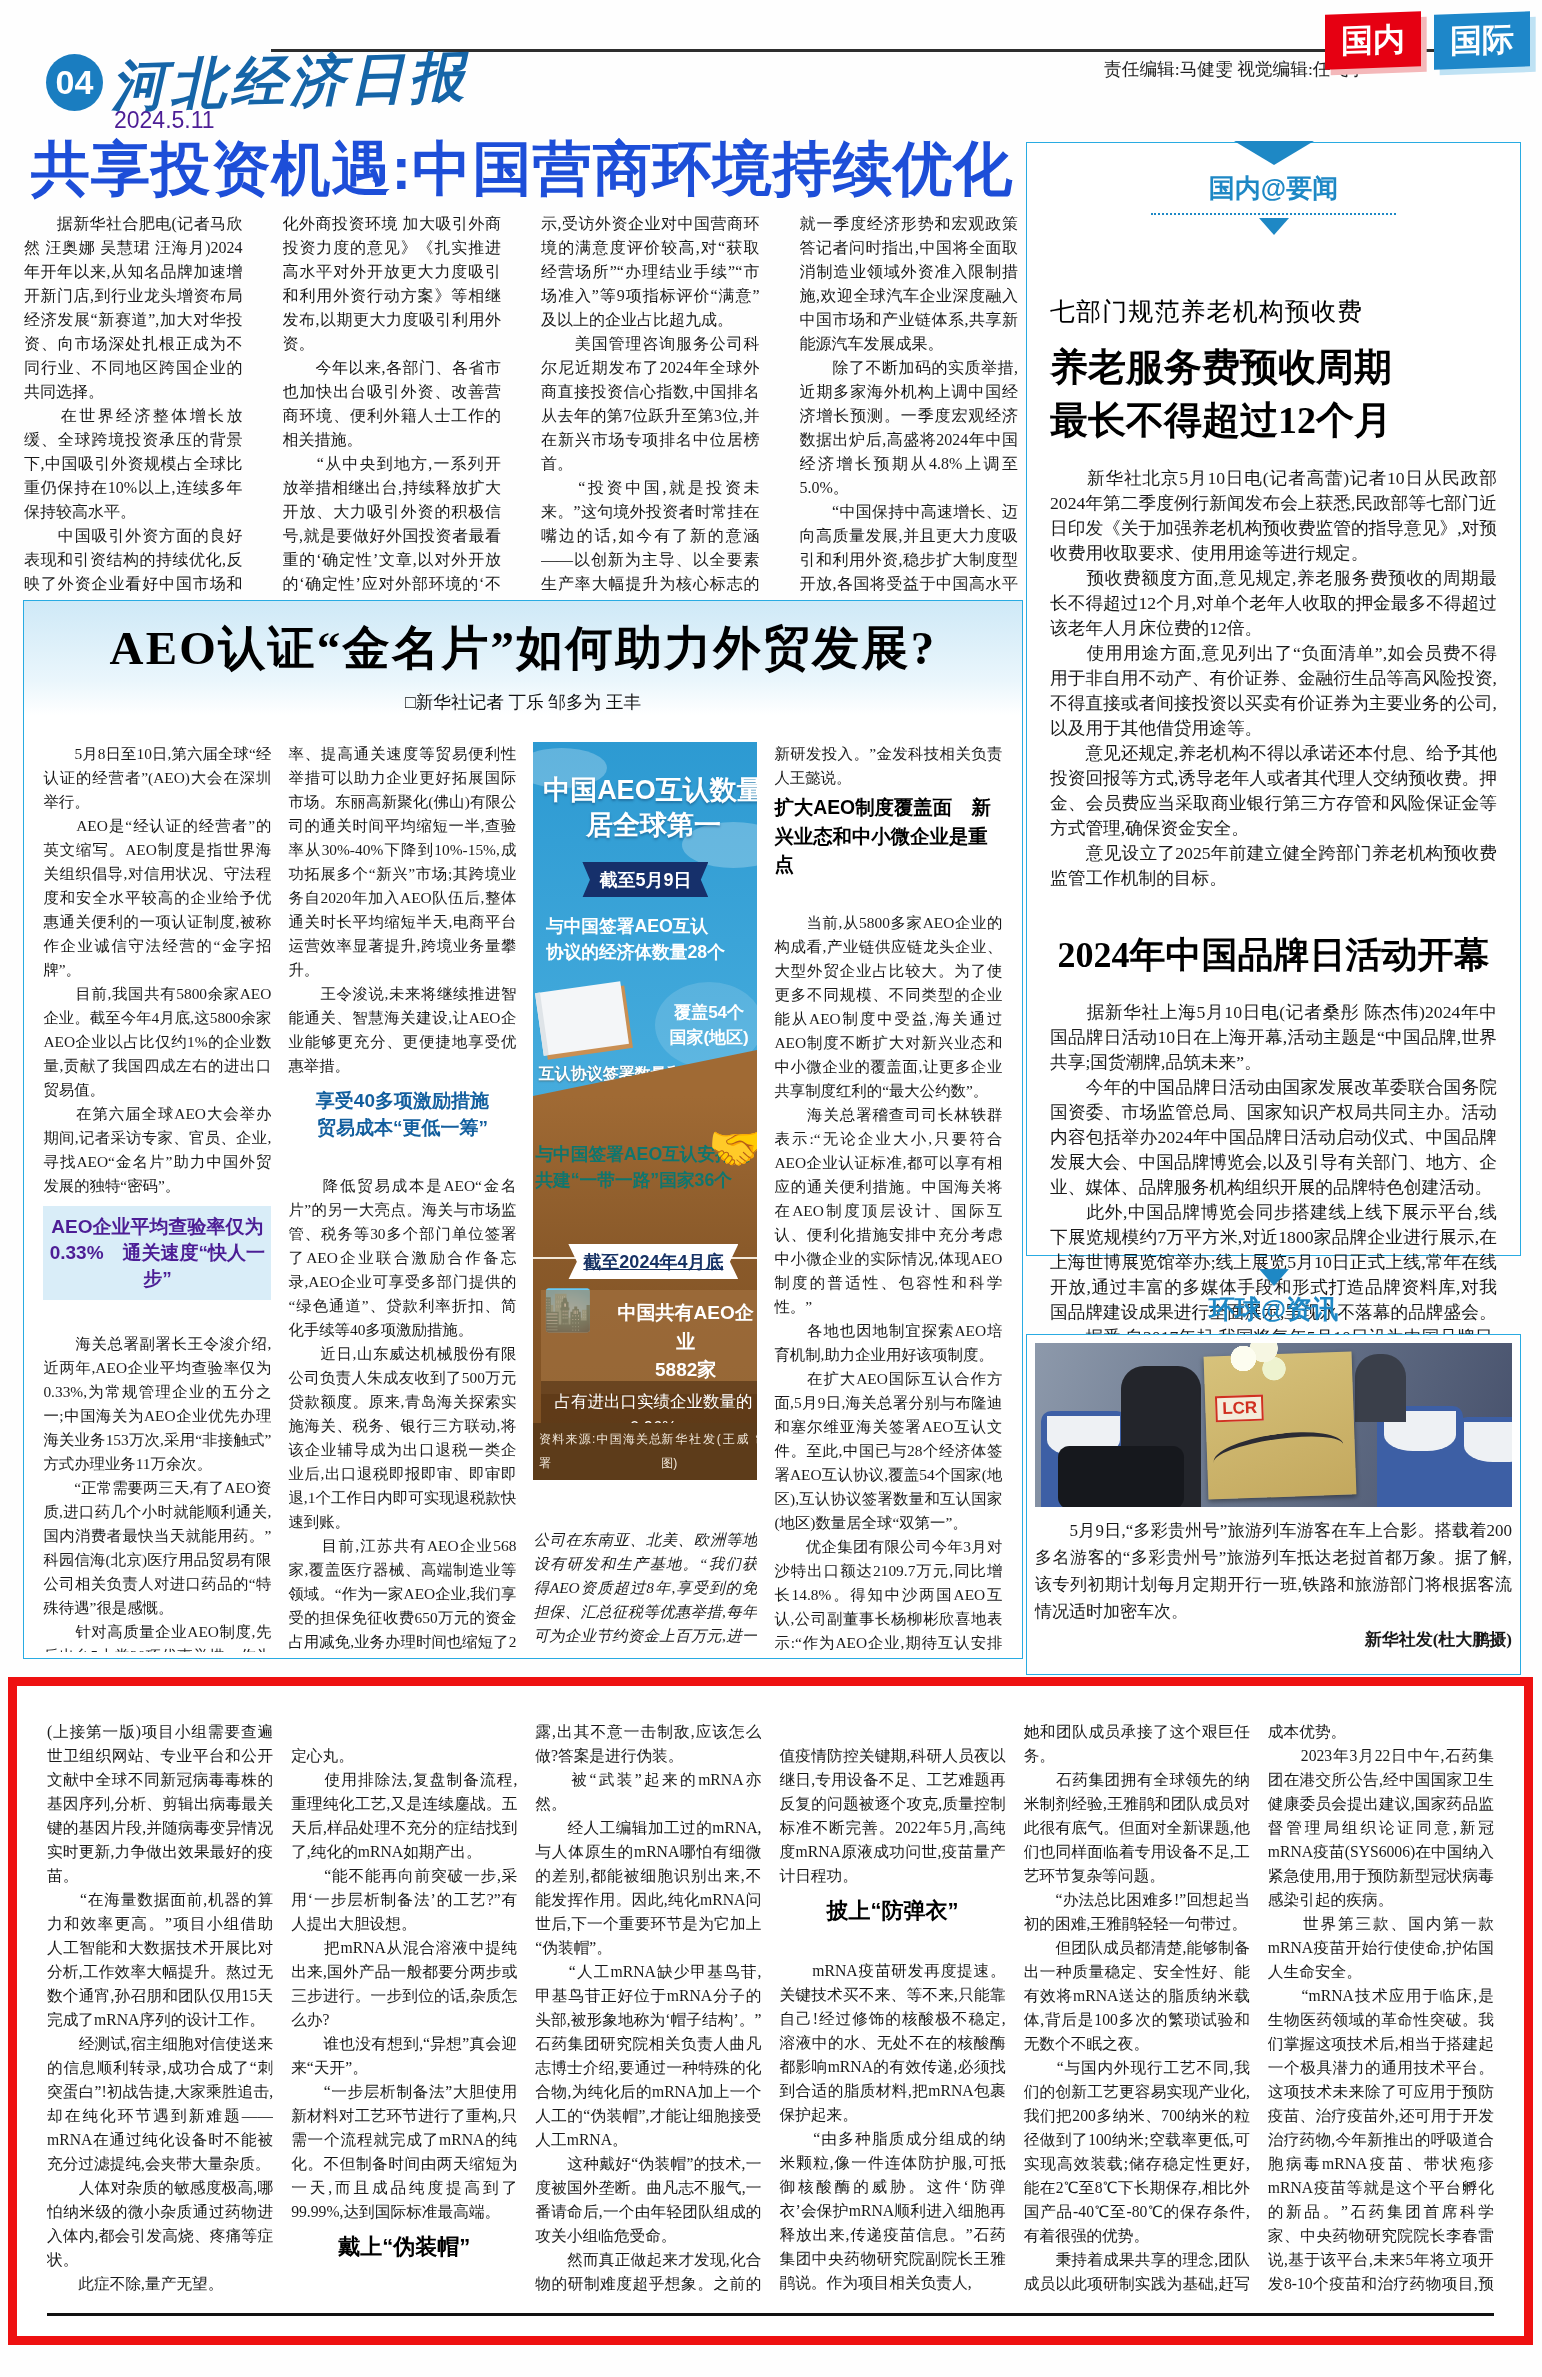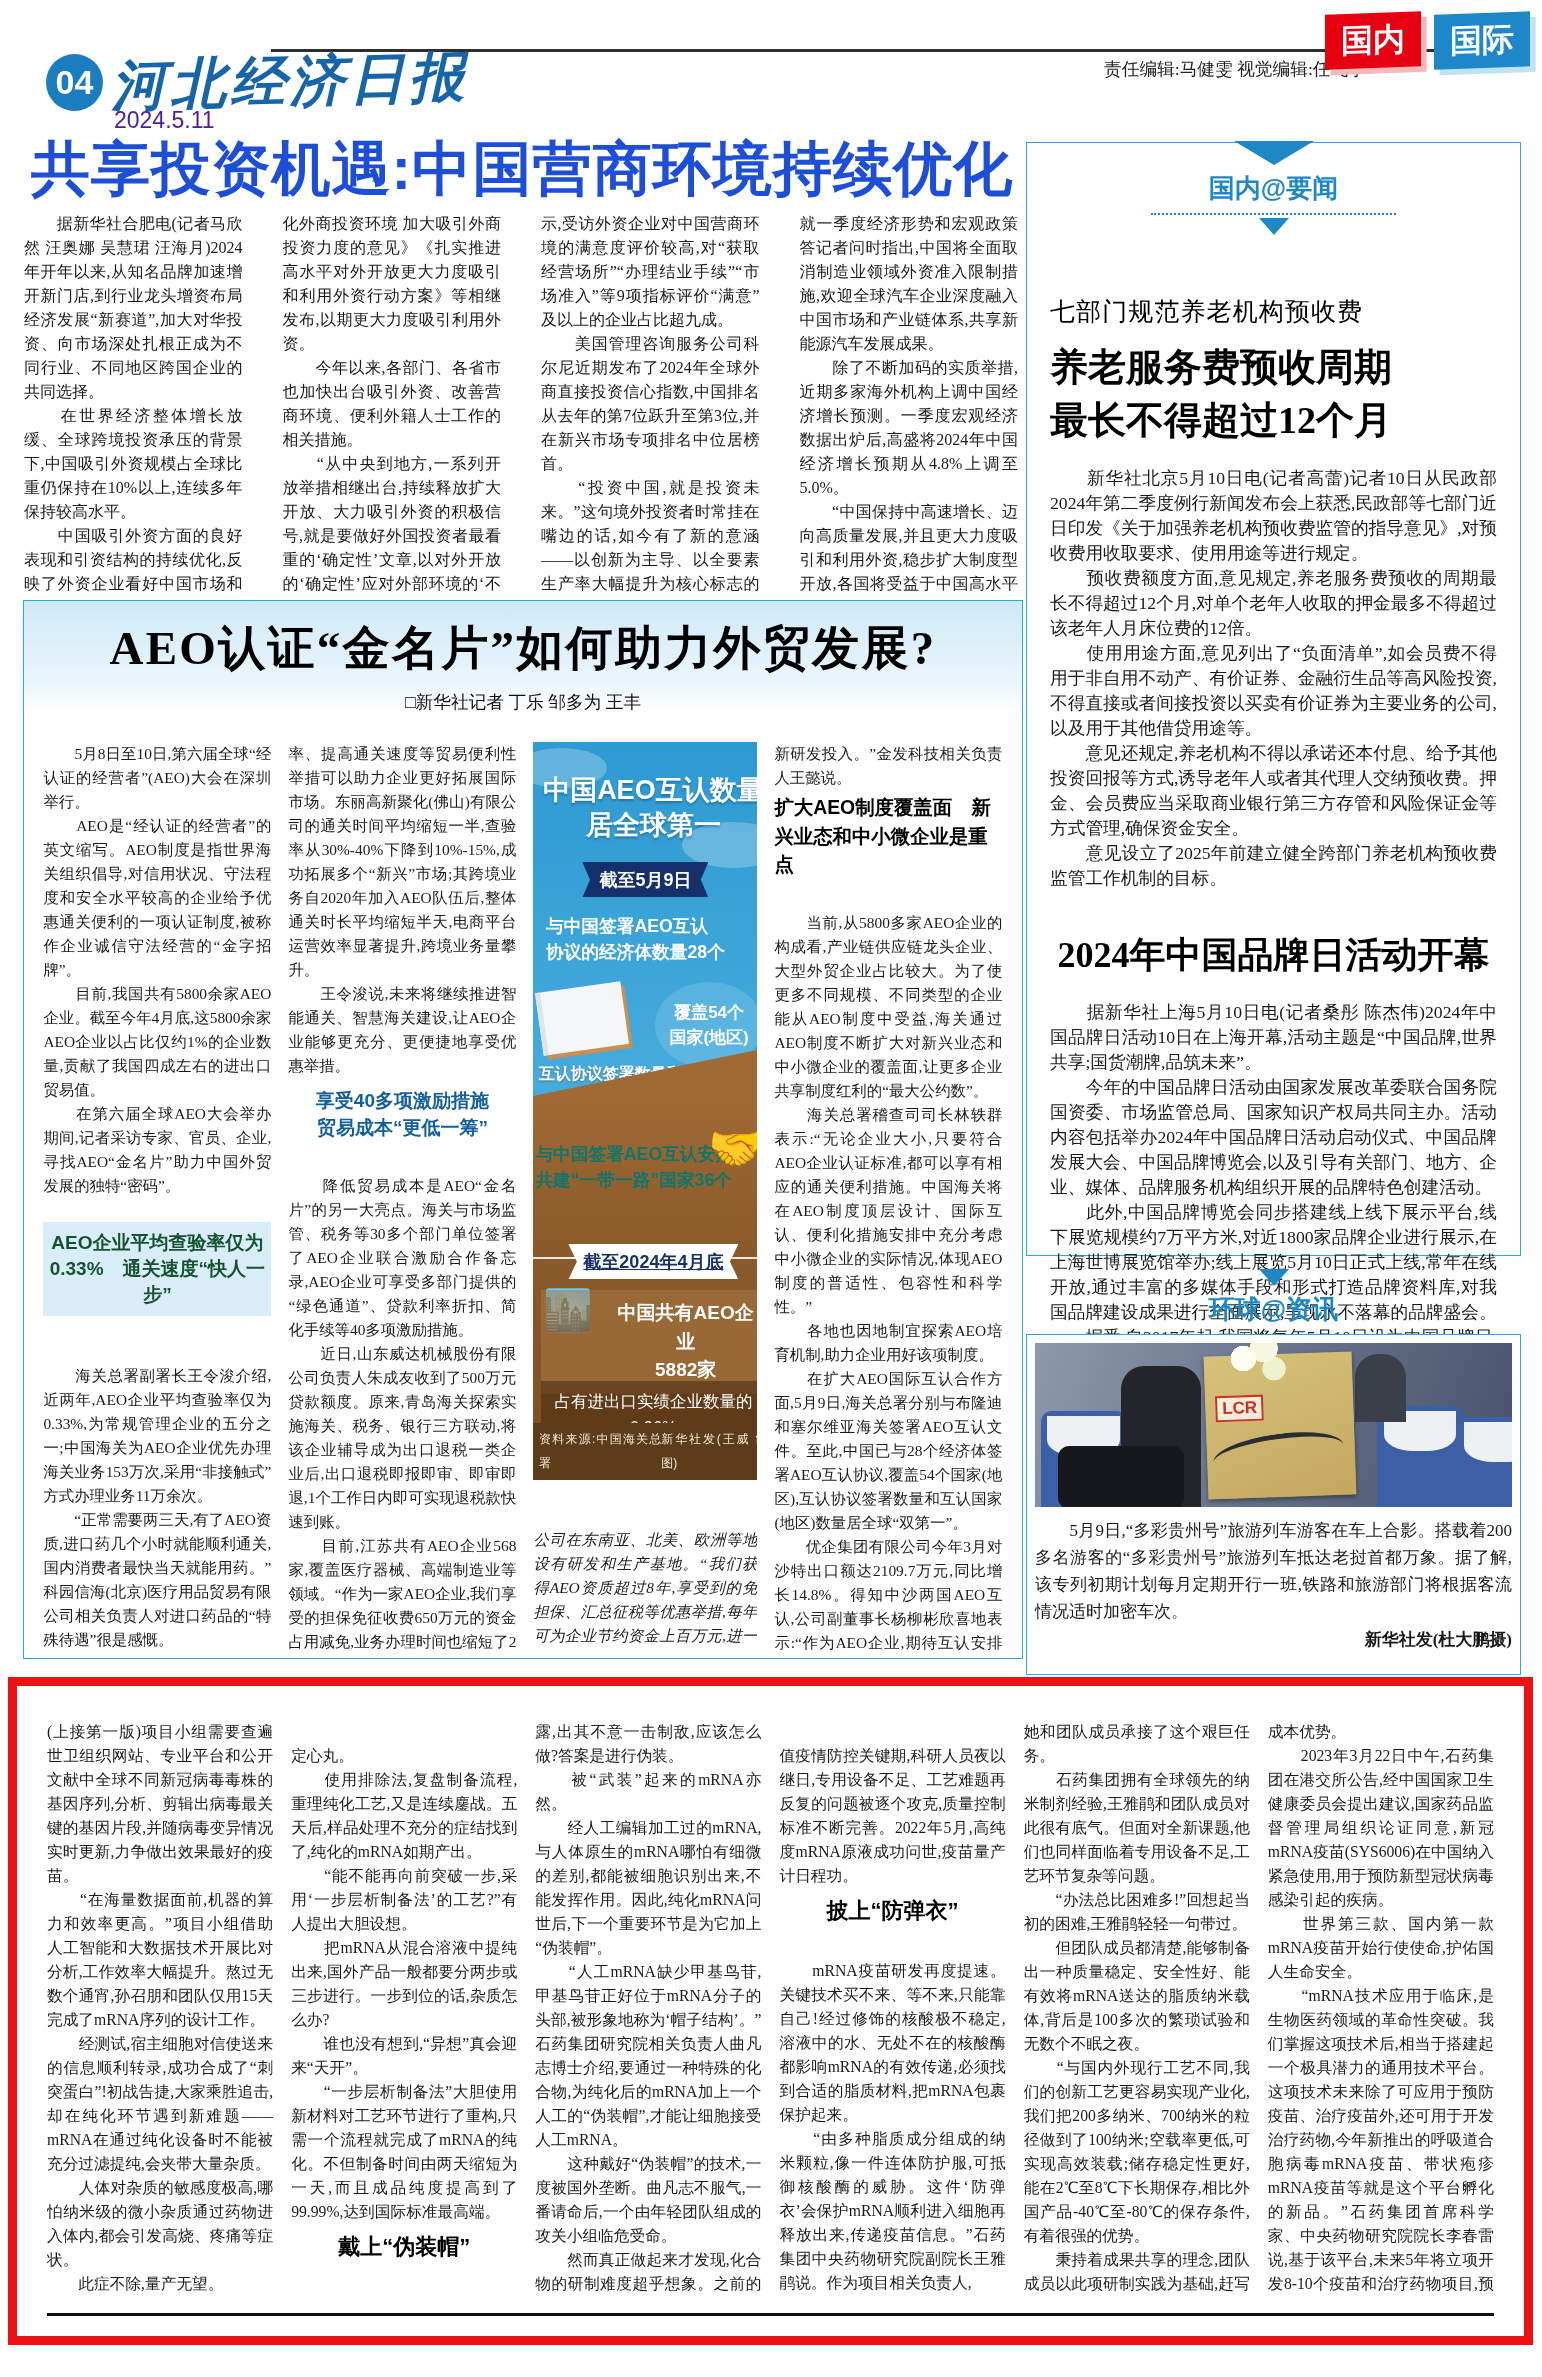--- a/index.html
+++ b/index.html
@@ -35,22 +35,22 @@
   .main-body { position:absolute; left:24px; top:212px; width:994px; height:381px; display:flex; gap:40px; }
   .mcol { flex:1; font-size:16px; line-height:24px; text-align:justify; white-space:pre-line; overflow:hidden; }
   
   .aeo-box { position:absolute; left:23px; top:600px; width:1000px; height:1059px; border:1.7px solid #29abe2; background:#fff; }
   .aeo-head { height:114px; background:linear-gradient(180deg,#cfe9f7 0%,#eaf6fc 70%,#ffffff 100%); text-align:center; }
   .aeo-headline { padding-top:16px; font-size:47px; font-weight:900; letter-spacing:2.3px; color:#000; }
   .aeo-byline { margin-top:10.3px; font-size:17.7px; color:#111; }
   .aeo-body { position:absolute; left:19.4px; top:117px; width:959px; height:934px; display:flex; gap:17px; overflow:hidden; }
   .acol { flex:1; font-size:15.4px; line-height:24px; text-align:justify; white-space:pre-line; overflow:hidden; }
   .acol-info { flex:0 0 224px; }
-  .sub-blue-box { background:#d9edf8; color:#14532d; font-weight:bold; font-size:19px; line-height:26px;
-    text-align:center; padding:8px 5.7px; margin:24px 0; font-family:"Liberation Sans",sans-serif; }
+  .sub-blue-box { background:#d9edf8; color:#4c1d95; font-weight:bold; font-size:19px; line-height:26px;
+    text-align:center; padding:8px 5.7px; margin:8px 0; font-family:"Liberation Sans",sans-serif; }
   .sub-blue { color:#135f9e; font-weight:bold; font-size:19px; line-height:27px; text-align:center;
     margin:9px 0; font-family:"Liberation Sans",sans-serif; white-space:pre-line; }
   .sub-black { color:#000; font-weight:900; font-size:19.4px; line-height:28.5px; text-align:left;
     margin:3.4px 0 8px 0; font-family:"Liberation Sans",sans-serif; }
   
   .info { width:240px; height:738px; position:relative; overflow:hidden; font-family:"Liberation Sans",sans-serif; }
   .info-sky { position:absolute; inset:0; height:399px; background:linear-gradient(180deg,#2d9ad2,#49aede); }
   .cloud { position:absolute; background:rgba(255,255,255,.25); border-radius:50%; }
   .info-title { position:absolute; top:31px; left:0; right:0; text-align:center; color:#fff; font-weight:900;
     font-size:27px; line-height:35px; white-space:pre-line; text-shadow:0 1.7px 2.3px rgba(0,40,80,.35); }

